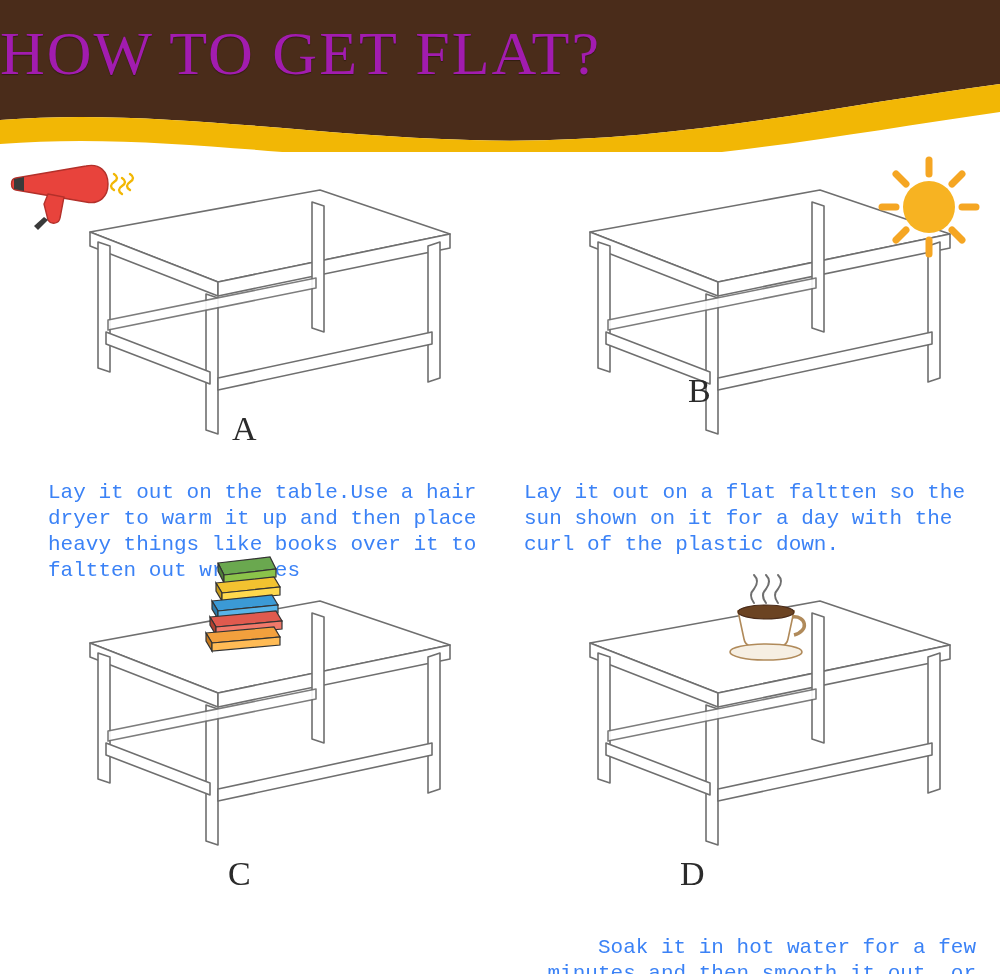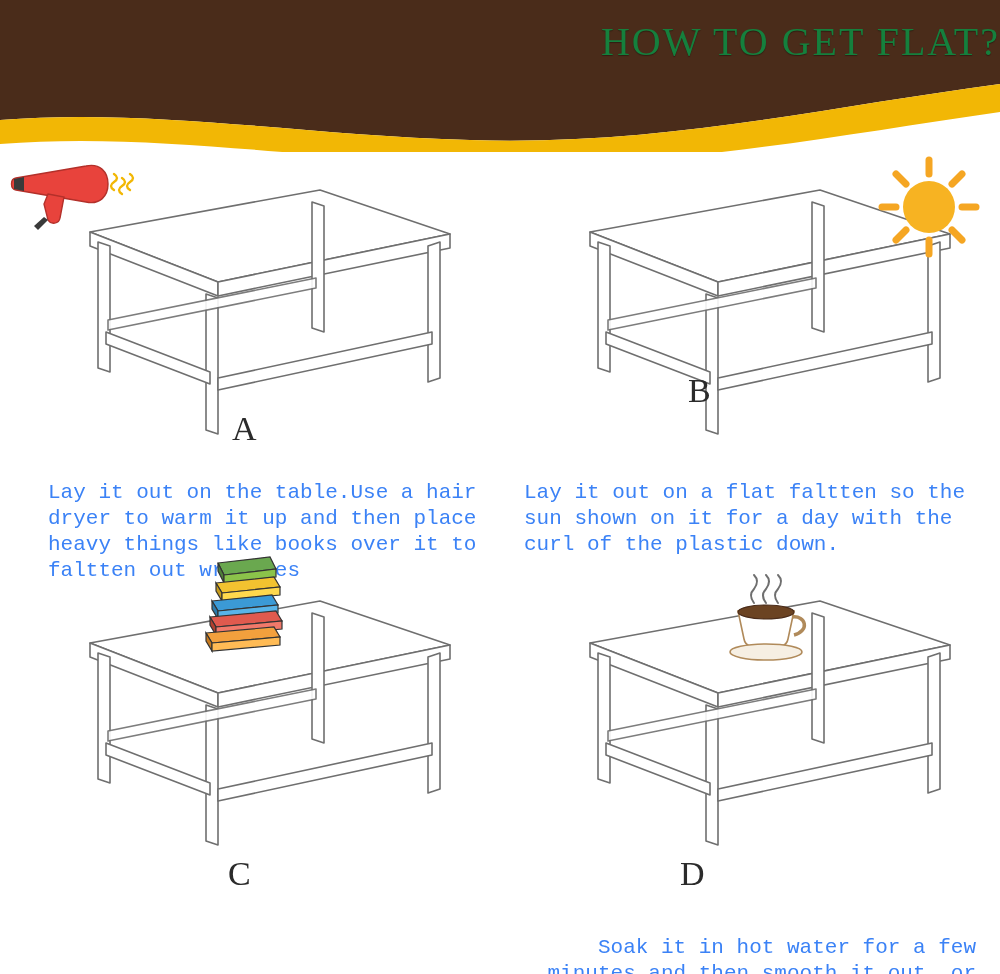--- a/index.html
+++ b/index.html
@@ -27,24 +27,24 @@
     position: absolute;
     left: 0; top: 0;
     width: 1000px;
     height: 152px;
   }
   .header-title {
     position: absolute;
     left: 0;
     top: 18px;
     width: 1000px;
-    text-align: right;
-    color: #15803d;
+    text-align: left;
+    color: #a21caf;
     font-family: "Liberation Serif", serif;
-    font-size: 40px;
+    font-size: 62px;
     letter-spacing: 2px;
     font-weight: 400;
     z-index: 3;
     text-shadow: 0 1px 1px rgba(0,0,0,0.35);
   }
 
   
   .panels {
     position: absolute;
     left: 0;

